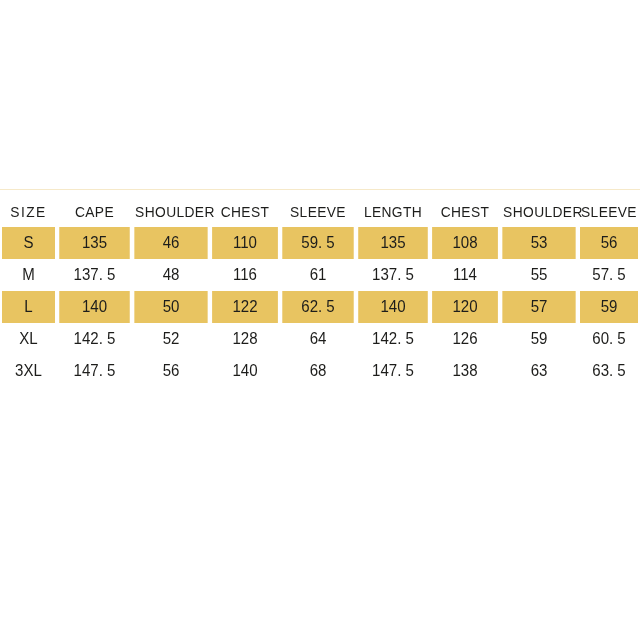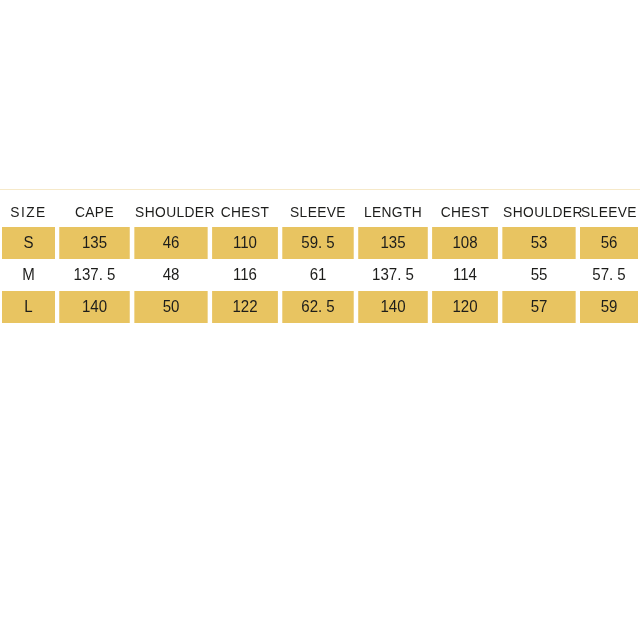--- a/index.html
+++ b/index.html
@@ -158,16 +158,38 @@
         <td>L</td>
         <td>140</td>
         <td>50</td>
         <td>122</td>
         <td>62. 5</td>
         <td>140</td>
         <td>120</td>
         <td>57</td>
         <td>59</td>
       </tr>
+      <tr class="plain">
+        <td>XL</td>
+        <td>142. 5</td>
+        <td>52</td>
+        <td>128</td>
+        <td>64</td>
+        <td>142. 5</td>
+        <td>126</td>
+        <td>59</td>
+        <td>60. 5</td>
+      </tr>
+      <tr class="plain">
+        <td>3XL</td>
+        <td>147. 5</td>
+        <td>56</td>
+        <td>140</td>
+        <td>68</td>
+        <td>147. 5</td>
+        <td>138</td>
+        <td>63</td>
+        <td>63. 5</td>
+      </tr>
     </tbody>
   </table>
 
 </div>
 
 </body></html>

